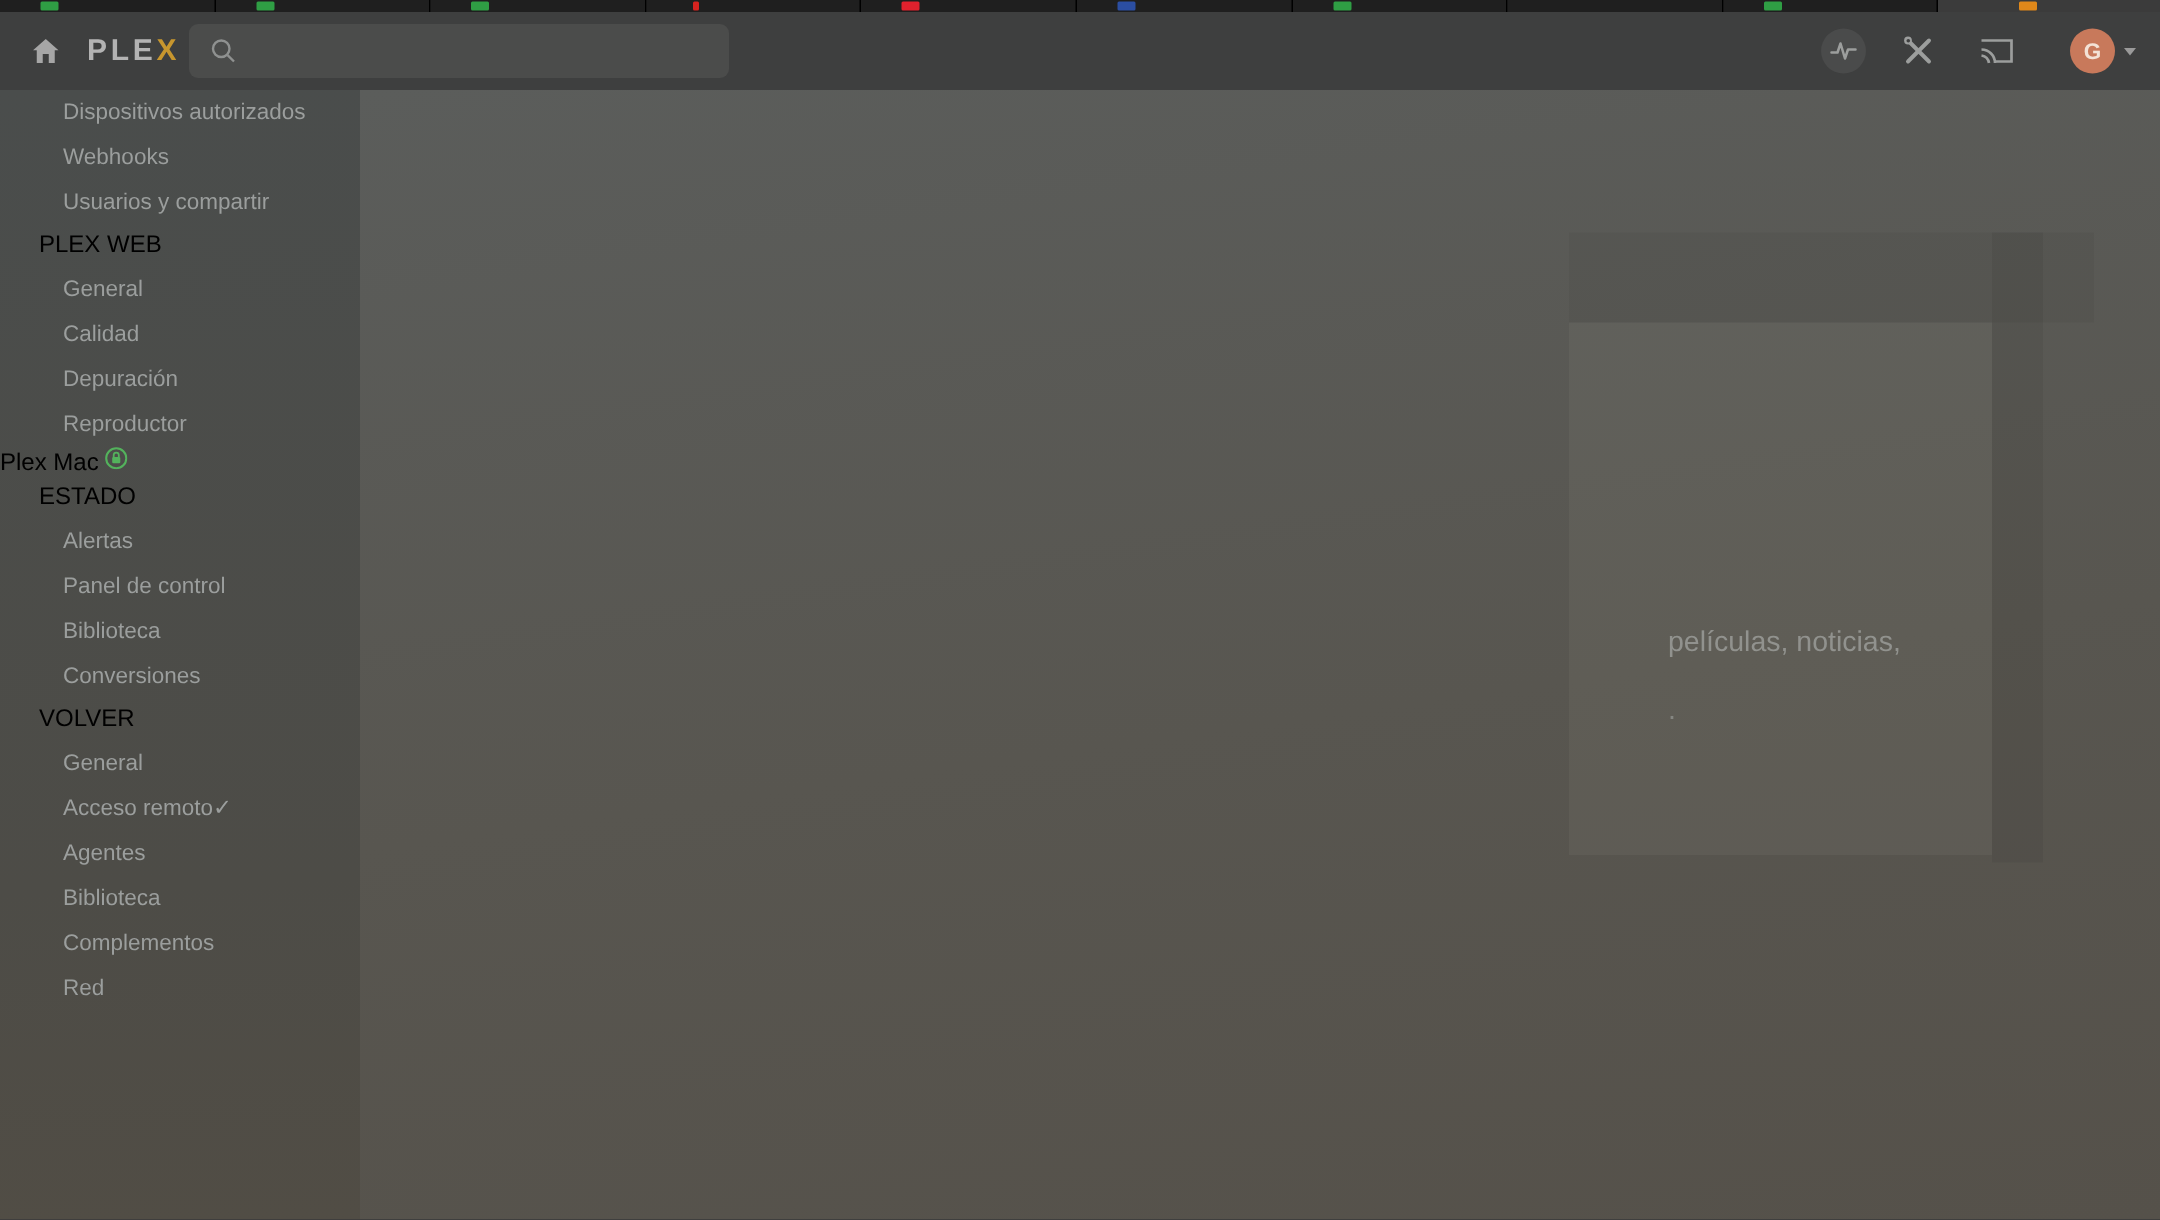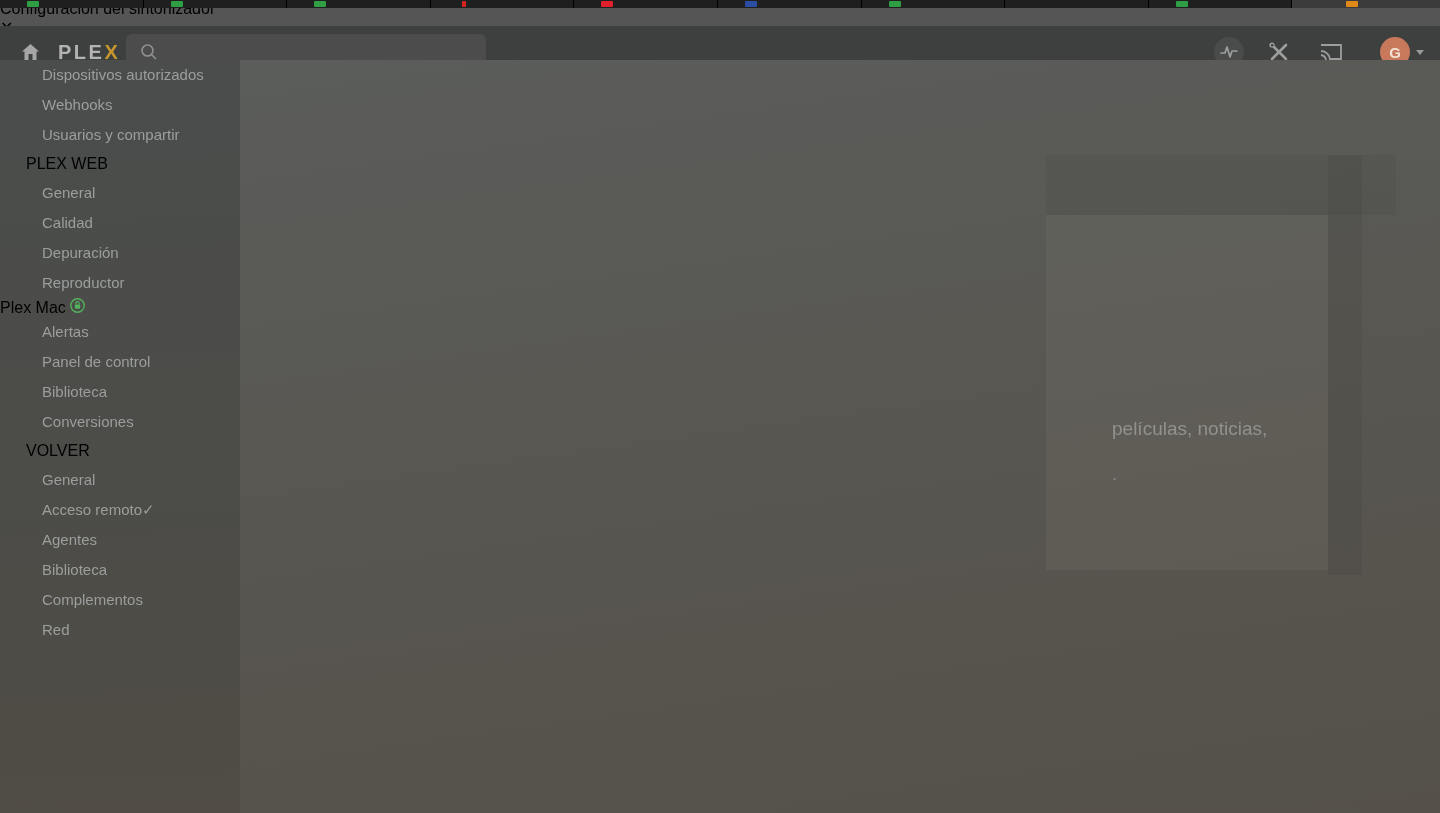--- a/index.html
+++ b/index.html
@@ -7,21 +7,21 @@
   body { font-family:"Liberation Sans", sans-serif; }
   #screen { position:relative; width:1440px; height:813px; overflow:hidden; background:#555; }
 
   
   .tabstrip { position:absolute; left:0; top:0; width:1440px; height:8px; background:#141414; display:flex; }
   .btab { width:144px; height:8px; background:#1f1f1f; border-right:1px solid #000; position:relative; }
   .btab.active { background:#3b3b3b; }
   .fav { position:absolute; left:27px; top:1px; width:12px; height:6px; border-radius:1px; }
 
   
-  .topbar { position:absolute; left:0; top:8px; width:1440px; height:52px; background:#3e3f3f;margin-top:18px; }
+  .topbar { position:absolute; left:0; top:8px; width:1440px; height:52px; background:#3e3f3f; }
   .home-btn { position:absolute; left:21px; top:17px; width:20px; height:18px; cursor:pointer; }
   .logo { position:absolute; left:58px; top:15px; font-size:20px; font-weight:700; letter-spacing:2.5px; }
   .logo .ple { color:#b3b3b3; }
   .logo .x { color:#c7962e; }
   .searchbox { position:absolute; left:126px; top:8px; width:360px; height:36px; background:#4b4c4b; border-radius:6px; }
   .searchbox svg { position:absolute; left:14px; top:9px; }
   .searchbox input { position:absolute; left:40px; top:0; width:310px; height:36px; background:transparent; border:none; outline:none; color:#ddd; font-size:14px; font-family:"Liberation Sans",sans-serif; }
   .tb-icon { position:absolute; top:11px; width:30px; height:30px; display:flex; align-items:center; justify-content:center; }
   .tb-circle { background:#4a4b4b; border-radius:50%; }
   .avatar { position:absolute; left:1380px; top:11px; width:30px; height:30px; border-radius:50%; display:flex; align-items:center; justify-content:center; color:#f3e2d6; font-size:15px; font-weight:700; }
@@ -178,20 +178,21 @@
     <div class="server-row">
       <span class="server-name">Plex Mac</span><span class="server-caret"></span>
       <span class="lock-badge">
         <svg width="15" height="15" viewBox="0 0 15 15">
             <circle cx="7.5" cy="7.5" r="6.7" fill="none" stroke="#53b25c" stroke-width="1.4"></circle>
             <rect x="4.8" y="6.6" width="5.4" height="4.2" rx="0.8" fill="#53b25c"></rect>
             <path d="M5.8 6.6 V5.4 a1.7 1.7 0 0 1 3.4 0 V6.6" fill="none" stroke="#53b25c" stroke-width="1.2"></path>
           </svg>
       </span>
     </div>
+    <div class="side-header hdr-estado">ESTADO</div>
     <div class="g3">
       <div class="side-item"><span>Alertas</span></div>
       <div class="side-item"><span>Panel de control</span></div>
       <div class="side-item"><span>Biblioteca</span></div>
       <div class="side-item"><span>Conversiones</span></div>
     </div>
     <div class="side-header hdr-ajustes">VOLVER</div>
     <div class="g4">
       <div class="side-item"><span>General</span></div>
       <div class="side-item"><span>Acceso remoto</span><span class="item-check">✓</span></div>

